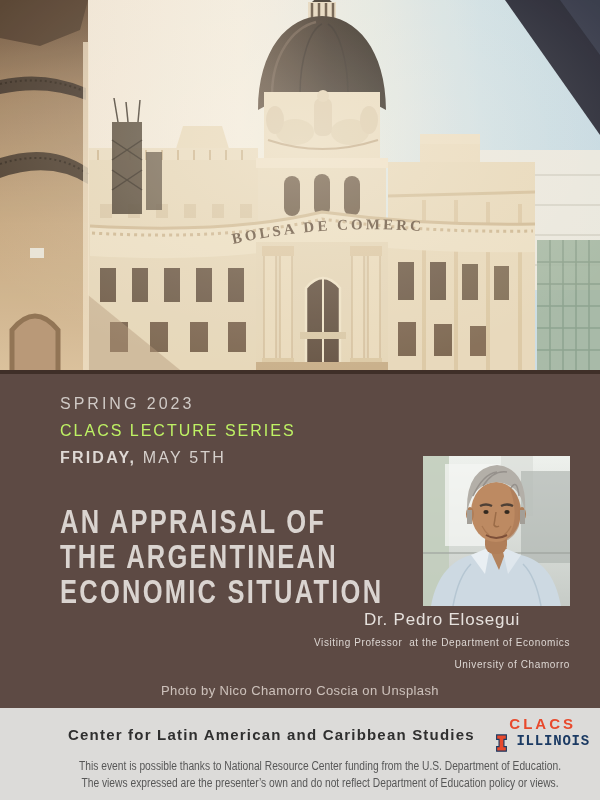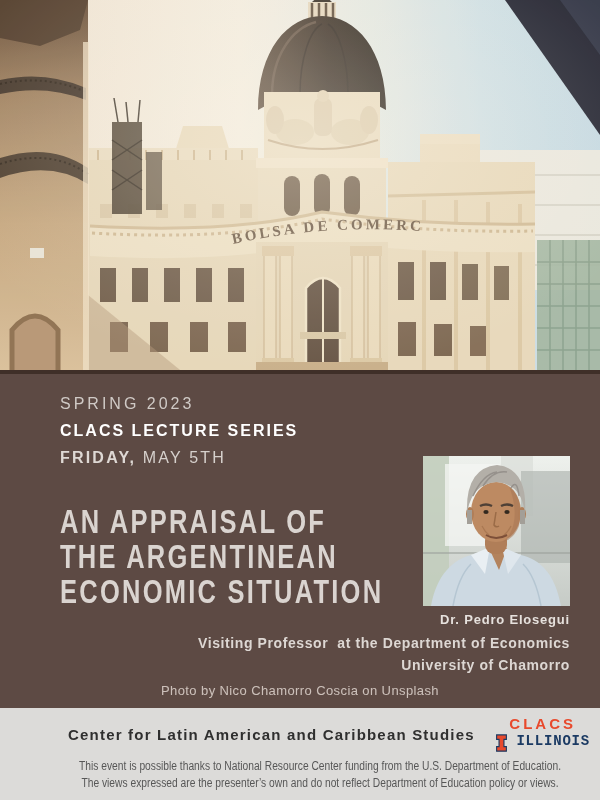--- a/index.html
+++ b/index.html
@@ -8,33 +8,33 @@
     font-family:"Liberation Sans",sans-serif;
     background:#5d4a44;margin:0 auto;
   }
   
   .photo-wrap{position:absolute;top:0;left:0;width:600px;height:374px;}
   .photo-wrap svg{display:block;}
   
   .mid{position:absolute;top:374px;left:0;width:600px;height:334px;background:#5d4a44;}
   .event-info{position:absolute;top:16px;left:60px;color:#d6d0cc;font-size:16px;line-height:27px;}
   .event-info .season{letter-spacing:3px;font-weight:400;color:#d0cac6;}
-  .event-info .series{letter-spacing:2px;font-weight:700;color:#ffffff;}
+  .event-info .series{letter-spacing:2px;font-weight:400;color:#bef264;}
   .event-info .dateline{letter-spacing:2.2px;color:#d6d0cc;}
   .event-info .dateline b{color:#ded8d4;}
   .event-info .timeloc{letter-spacing:2.2px;font-weight:700;color:#ded8d4;}
   .lecture-title{
     position:absolute;top:130px;left:60px;width:460px;
     font-weight:700;font-size:34px;line-height:35px;letter-spacing:3px;
     color:#dad4d0;transform:scaleX(0.75);transform-origin:0 0;white-space:nowrap;
   }
   .speaker-photo{position:absolute;top:82px;left:423px;width:147px;height:150px;overflow:hidden;}
   .speaker-block{position:absolute;top:234px;right:30px;text-align:right;color:#ddd7d3;}
-  .speaker-name{font-size:13px;font-weight:700;letter-spacing:0.8px;line-height:24px;color:#e6e1dd;}
-  .speaker-line{font-size:14px;font-weight:700;letter-spacing:0.6px;line-height:22px;white-space:pre-wrap;}
+  .speaker-name{font-size:17px;font-weight:400;letter-spacing:0.8px;line-height:24px;color:#e6e1dd;text-align:center;}
+  .speaker-line{font-size:10px;font-weight:400;letter-spacing:0.6px;line-height:22px;white-space:pre-wrap;}
   .photo-credit{
     position:absolute;bottom:10px;left:0;width:100%;text-align:center;
     font-size:13px;letter-spacing:0.4px;color:rgba(228,218,212,0.82);
   }
   
   .footer{position:absolute;top:708px;left:0;width:600px;height:92px;background:#dcdbd9;padding-left:20px;}
   .footer-row{display:flex;align-items:center;justify-content:space-between;padding:8px 30px 0 48px;}
   .center-name{font-size:15px;font-weight:700;letter-spacing:1.2px;color:#2f2f2f;white-space:nowrap;}
   .clacs-logo{display:flex;flex-direction:column;align-items:center;line-height:1;}
   .clacs-top{font-size:15px;font-weight:800;letter-spacing:3px;color:#e8492c;}

